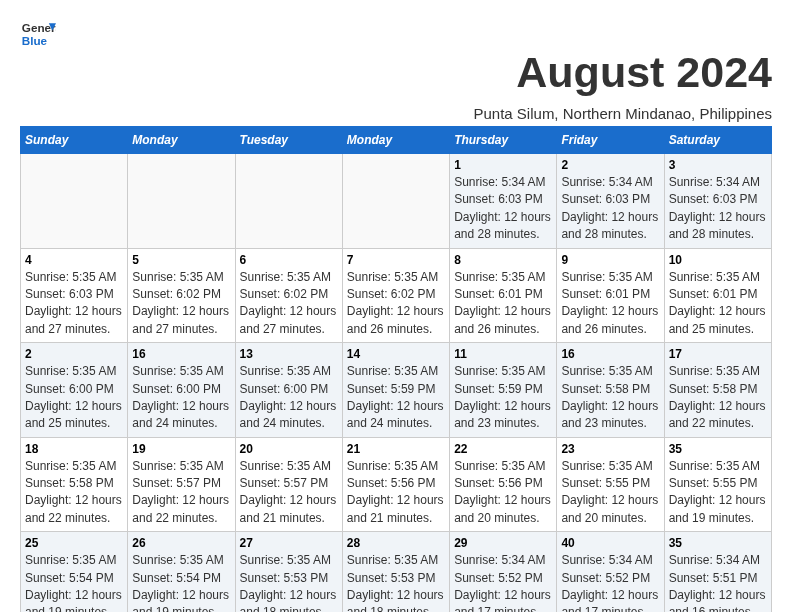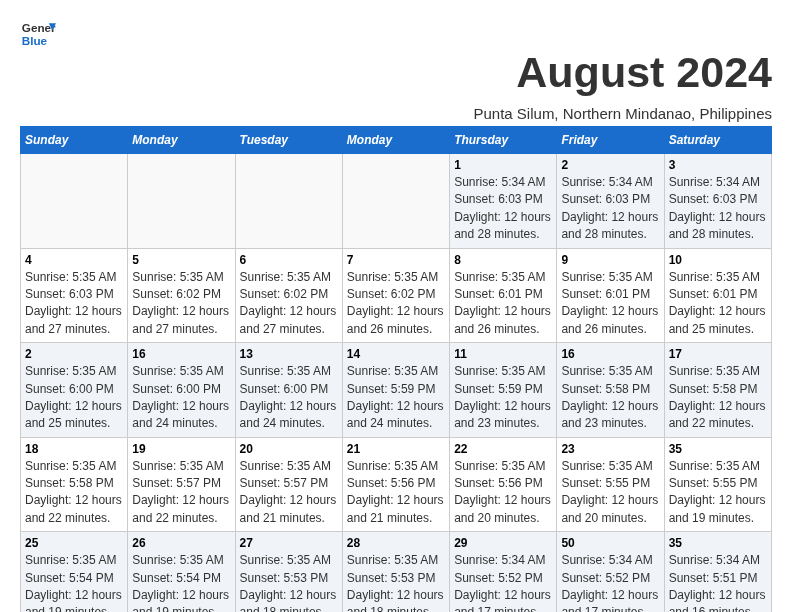--- a/index.html
+++ b/index.html
@@ -322,21 +322,21 @@
 and 18 minutes.</div>
         </td>
         <td>
           <span class="day-num">29</span>
           <div class="day-info" style="white-space: pre-line;">Sunrise: 5:34 AM
 Sunset: 5:52 PM
 Daylight: 12 hours
 and 17 minutes.</div>
         </td>
         <td>
-          <span class="day-num">50</span>
+          <span class="day-num">40</span>
           <div class="day-info" style="white-space: pre-line;">Sunrise: 5:34 AM
 Sunset: 5:52 PM
 Daylight: 12 hours
 and 17 minutes.</div>
         </td>
         <td>
           <span class="day-num">35</span>
           <div class="day-info" style="white-space: pre-line;">Sunrise: 5:34 AM
 Sunset: 5:51 PM
 Daylight: 12 hours

